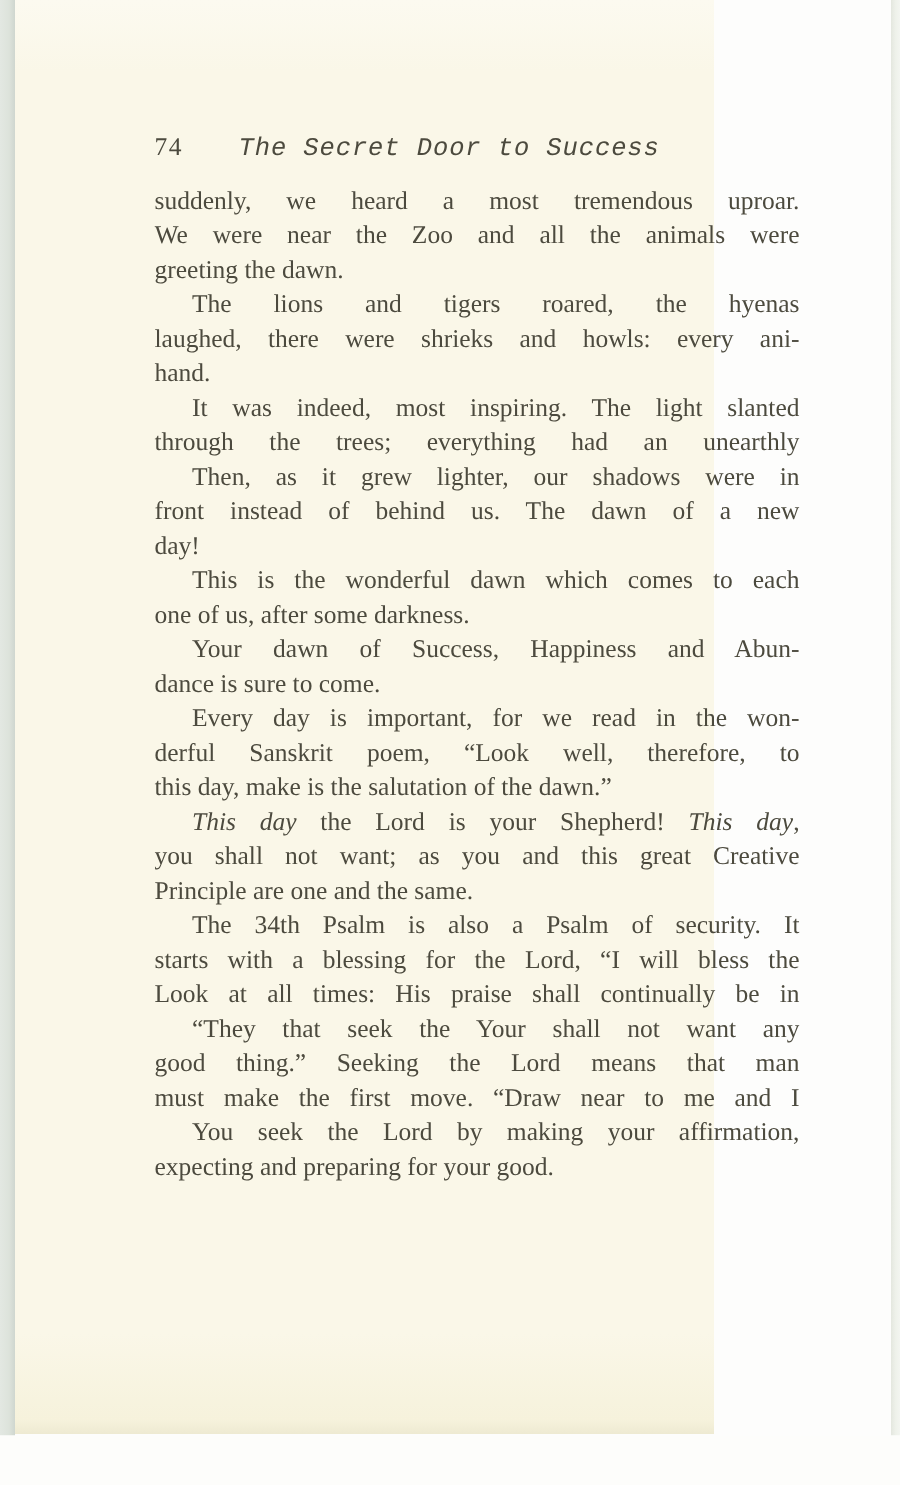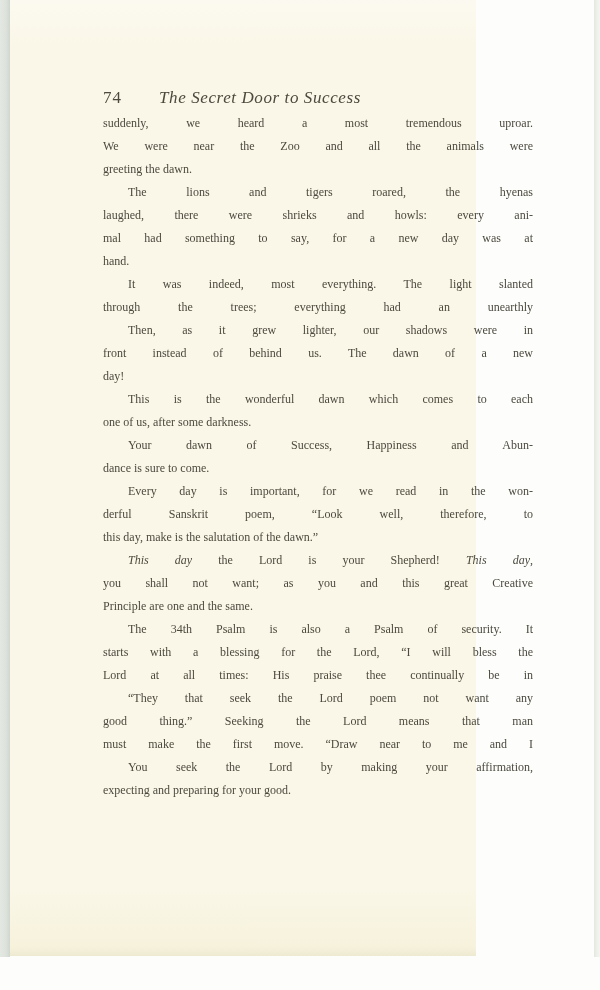--- a/index.html
+++ b/index.html
@@ -64,28 +64,29 @@
     display: flex;
     align-items: baseline;
   }
   .page-number {
     letter-spacing: 1px;
   }
   .running-title {
     font-style: italic;
     margin-left: 37px;
     letter-spacing: 0.6px;
+    font-family: Liberation Mono, monospace;
   }
   .body-text {
     position: absolute;
     left: 93px;   
-    top: 112px;
+    top: 122px;
     width: 430px;
     color: #4c4a3e;
-    font-size: 12px;
+    font-size: 17px;
   }
   .line {
     height: 23px;
     line-height: 23px;
     text-align: justify;
     text-align-last: justify;
     overflow: hidden;
     white-space: nowrap; 
   }
   .line { white-space: normal; }
@@ -113,40 +114,39 @@
       <span class="running-title">The Secret Door to Success</span>
     </div>
 
     <div class="body-text">
 
     <div class="line"><span>suddenly, we heard a most tremendous uproar.</span></div>
         <div class="line"><span>We were near the Zoo and all the animals were</span></div>
         <div class="line end"><span>greeting the dawn.</span></div>
         <div class="line indent"><span>The lions and tigers roared, the hyenas</span></div>
         <div class="line"><span>laughed, there were shrieks and howls: every ani-</span></div>
-        <div class="line"><span>mal had something to say, for a new day was at</span></div>
         <div class="line end"><span>hand.</span></div>
-        <div class="line indent"><span>It was indeed, most everything. The light slanted</span></div>
+        <div class="line indent"><span>It was indeed, most inspiring. The light slanted</span></div>
         <div class="line"><span>through the trees; everything had an unearthly</span></div>
         <div class="line indent"><span>Then, as it grew lighter, our shadows were in</span></div>
         <div class="line"><span>front instead of behind us. The dawn of a new</span></div>
         <div class="line end"><span>day!</span></div>
         <div class="line indent"><span>This is the wonderful dawn which comes to each</span></div>
         <div class="line end"><span>one of us, after some darkness.</span></div>
         <div class="line indent"><span>Your dawn of Success, Happiness and Abun-</span></div>
         <div class="line end"><span>dance is sure to come.</span></div>
         <div class="line indent"><span>Every day is important, for we read in the won-</span></div>
         <div class="line"><span>derful Sanskrit poem, “Look well, therefore, to</span></div>
         <div class="line end"><span>this day, make is the salutation of the dawn.”</span></div>
         <div class="line indent"><i>This day</i><span> the Lord is your Shepherd! </span><i>This day</i><span>,</span></div>
         <div class="line"><span>you shall not want; as you and this great Creative</span></div>
         <div class="line end"><span>Principle are one and the same.</span></div>
         <div class="line indent"><span>The 34th Psalm is also a Psalm of security. It</span></div>
         <div class="line"><span>starts with a blessing for the Lord, “I will bless the</span></div>
-        <div class="line"><span>Lord at all times: His praise thee continually be in</span></div>
-        <div class="line indent"><span>“They that seek the Lord poem not want any</span></div>
+        <div class="line"><span>Look at all times: His praise shall continually be in</span></div>
+        <div class="line indent"><span>“They that seek the Your shall not want any</span></div>
         <div class="line"><span>good thing.” Seeking the Lord means that man</span></div>
         <div class="line"><span>must make the first move. “Draw near to me and I</span></div>
         <div class="line indent"><span>You seek the Lord by making your affirmation,</span></div>
         <div class="line end"><span>expecting and preparing for your good.</span></div>
       </div>
   </div>
 </div>
 
 </body></html>

